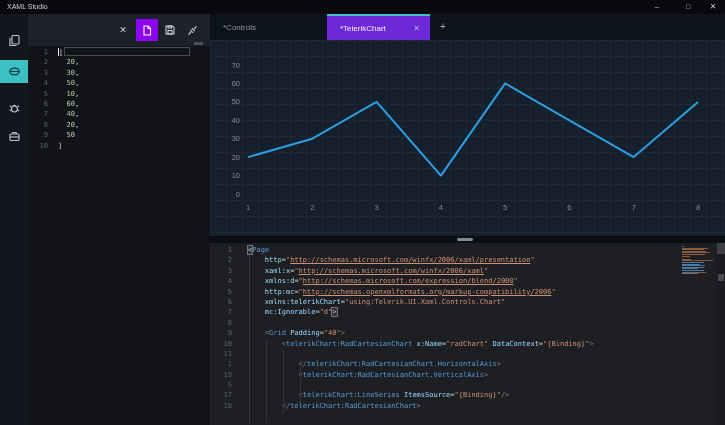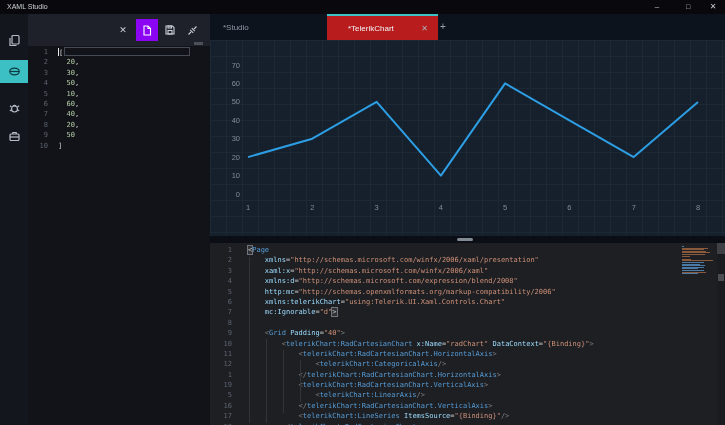--- a/index.html
+++ b/index.html
@@ -26,30 +26,30 @@
   .hd-icon svg{stroke:#c9ced6;fill:none;stroke-width:1.1;}
   .hd-icon.purple{background:#8b05f2;}
   .hd-icon.purple svg{stroke:#ffffff;}
   
   .editor{position:absolute;font-family:"DejaVu Sans Mono","Liberation Mono",monospace;font-size:7px;}
   .line{display:flex;height:10.4px;line-height:10.4px;white-space:pre;}
   .ln{flex:none;text-align:right;color:#5c6470;}
   .lc{white-space:pre;}
   .tk-p{color:#808080}.tk-t{color:#569cd6}.tk-a{color:#9cdcfe}
   .tk-o{color:#c8c8c8}.tk-s{color:#ce9178}
-  .tk-u{color:#ce9178;}
+  .tk-u{color:#ce9178;text-decoration:underline}
   .tk-n{color:#b5cea8}.tk-b{color:#d4d4d4}.tk-w{color:#d4d4d4}
   .tk-pb{color:#c8c8c8;outline:1px solid #70757d;background:rgba(110,115,125,.22);}
   .cursor{display:inline-block;width:1px;height:8px;background:#e8e8e8;vertical-align:-1px;}
   .match-region{display:inline-block;width:124px;height:7px;border:1px solid #454b54;vertical-align:-1px;margin-left:1px;}
   
   .main{position:absolute;left:210px;top:14px;width:515px;height:411px;}
   .tabbar{position:absolute;left:0;top:0;width:515px;height:26px;background:#0d131c;}
   .tab{position:absolute;top:0;height:26px;font-size:8px;color:#8e99a6;display:flex;align-items:center;}
-  .tab.active{background:#b91c1c;color:#f0f4f8;border-top:2px solid #3ec1c5;height:24px;padding-left:8px;}
+  .tab.active{background:#6d28d9;color:#f0f4f8;border-top:2px solid #3ec1c5;height:24px;}
   .tab .tab-label{padding-left:13px;}
   .tab .tab-close{margin-left:auto;padding-right:10px;color:#aab3bd;font-size:8px;}
   .newtab{position:absolute;top:0;height:26px;width:18px;text-align:center;line-height:26px;color:#9aa3ad;font-size:10px;}
   
   .designer{position:absolute;left:0;top:26px;width:515px;height:196px;background:#15202c;
     background-image:linear-gradient(#1c2834 1px,transparent 1px),linear-gradient(90deg,#1c2834 1px,transparent 1px);
     background-size:16px 16px;}
   
   .splitter{position:absolute;left:0;top:222px;width:515px;height:7px;background:#0b0f15;}
   .grip{position:absolute;left:247px;top:2px;width:16px;height:3px;border-radius:1.5px;background:#828a93;}
@@ -146,21 +146,21 @@
         <div class="line"><span class="ln" style="width: 20px;">9</span><span class="lc" style="margin-left: 10px;"><span class="tk-w">  </span><span class="tk-n">50</span></span></div>
         <div class="line"><span class="ln" style="width: 20px;">10</span><span class="lc" style="margin-left: 10px;"><span class="tk-b">]</span></span></div>
       </div>
     <div class="ds-sb"></div>
   </div>
 
   <div class="main">
 
     <div class="tabbar">
       <div class="tab" style="left:0;width:117px;">
-        <span class="tab-label">*Studio</span>
+        <span class="tab-label">*Controls</span>
       </div>
       <div class="tab active" style="left:117px;width:103px;">
         <span class="tab-label">*TelerikChart</span>
         <span class="tab-close">✕</span>
       </div>
       <div class="newtab" style="left:224px;">+</div>
     </div>
 
     <div class="designer">
       <svg id="chart-svg" width="515" height="196" viewBox="0 0 515 196">
@@ -184,35 +184,33 @@
         </svg>
     </div>
 
     <div class="splitter">
       <div class="grip"></div>
     </div>
 
     <div class="code-wrap">
       <div class="editor" id="code-editor" style="left:0;top:2px;width:500px;height:180px;overflow:hidden;">
           <div class="line"><span class="ln" style="width: 22px;">1</span><span class="lc" style="margin-left: 16px;"><span class="tk-pb">&lt;</span><span class="tk-t">Page</span></span></div>
-          <div class="line"><span class="ln" style="width: 22px;">2</span><span class="lc" style="margin-left: 16px;"><span class="tk-w">    </span><span class="tk-a">xmlns</span><span class="tk-o">=</span><span class="tk-s">"</span><span class="tk-u">http://schemas.microsoft.com/winfx/2006/xaml/presentation</span><span class="tk-s">"</span></span></div>
+          <div class="line"><span class="ln" style="width: 22px;">2</span><span class="lc" style="margin-left: 16px;"><span class="tk-w">    </span><span class="tk-a">http</span><span class="tk-o">=</span><span class="tk-s">"</span><span class="tk-u">http://schemas.microsoft.com/winfx/2006/xaml/presentation</span><span class="tk-s">"</span></span></div>
           <div class="line"><span class="ln" style="width: 22px;">3</span><span class="lc" style="margin-left: 16px;"><span class="tk-w">    </span><span class="tk-a">xaml:x</span><span class="tk-o">=</span><span class="tk-s">"</span><span class="tk-u">http://schemas.microsoft.com/winfx/2006/xaml</span><span class="tk-s">"</span></span></div>
           <div class="line"><span class="ln" style="width: 22px;">4</span><span class="lc" style="margin-left: 16px;"><span class="tk-w">    </span><span class="tk-a">xmlns:d</span><span class="tk-o">=</span><span class="tk-s">"</span><span class="tk-u">http://schemas.microsoft.com/expression/blend/2008</span><span class="tk-s">"</span></span></div>
           <div class="line"><span class="ln" style="width: 22px;">5</span><span class="lc" style="margin-left: 16px;"><span class="tk-w">    </span><span class="tk-a">http:mc</span><span class="tk-o">=</span><span class="tk-s">"</span><span class="tk-u">http://schemas.openxmlformats.org/markup-compatibility/2006</span><span class="tk-s">"</span></span></div>
           <div class="line"><span class="ln" style="width: 22px;">6</span><span class="lc" style="margin-left: 16px;"><span class="tk-w">    </span><span class="tk-a">xmlns:telerikChart</span><span class="tk-o">=</span><span class="tk-s">"using:Telerik.UI.Xaml.Controls.Chart"</span></span></div>
           <div class="line"><span class="ln" style="width: 22px;">7</span><span class="lc" style="margin-left: 16px;"><span class="tk-w">    </span><span class="tk-a">mc:Ignorable</span><span class="tk-o">=</span><span class="tk-s">"d"</span><span class="tk-pb">&gt;</span></span></div>
           <div class="line"><span class="ln" style="width: 22px;">8</span><span class="lc" style="margin-left: 16px;"></span></div>
           <div class="line"><span class="ln" style="width: 22px;">9</span><span class="lc" style="margin-left: 16px;"><span class="tk-w">    </span><span class="tk-p">&lt;</span><span class="tk-t">Grid</span><span class="tk-w"> </span><span class="tk-a">Padding</span><span class="tk-o">=</span><span class="tk-s">"40"</span><span class="tk-p">&gt;</span></span></div>
           <div class="line"><span class="ln" style="width: 22px;">10</span><span class="lc" style="margin-left: 16px;"><span class="tk-w">        </span><span class="tk-p">&lt;</span><span class="tk-t">telerikChart:RadCartesianChart</span><span class="tk-w"> </span><span class="tk-a">x:Name</span><span class="tk-o">=</span><span class="tk-s">"radChart"</span><span class="tk-w"> </span><span class="tk-a">DataContext</span><span class="tk-o">=</span><span class="tk-s">"{Binding}"</span><span class="tk-p">&gt;</span></span></div>
-          <div class="line"><span class="ln" style="width: 22px;">11</span><span class="lc" style="margin-left: 16px;"><span class="tk-w">            </span><span class="tk-p">&lt;</span><span class="tk-t">telerikChart:RadCartesianChart.HorizontalAxis</span><span class="tk-p">&gt;</span></span></div>
-          <div class="line"><span class="ln" style="width: 22px;">12</span><span class="lc" style="margin-left: 16px;"><span class="tk-w">                </span><span class="tk-p">&lt;</span><span class="tk-t">telerikChart:CategoricalAxis</span><span class="tk-p">/&gt;</span></span></div>
+          <div class="line"><span class="ln" style="width: 22px;">11</span></div>
           <div class="line"><span class="ln" style="width: 22px;">1</span><span class="lc" style="margin-left: 16px;"><span class="tk-w">            </span><span class="tk-p">&lt;/</span><span class="tk-t">telerikChart:RadCartesianChart.HorizontalAxis</span><span class="tk-p">&gt;</span></span></div>
           <div class="line"><span class="ln" style="width: 22px;">19</span><span class="lc" style="margin-left: 16px;"><span class="tk-w">            </span><span class="tk-p">&lt;</span><span class="tk-t">telerikChart:RadCartesianChart.VerticalAxis</span><span class="tk-p">&gt;</span></span></div>
-          <div class="line"><span class="ln" style="width: 22px;">5</span><span class="lc" style="margin-left: 16px;"><span class="tk-w">                </span><span class="tk-p">&lt;</span><span class="tk-t">telerikChart:LinearAxis</span><span class="tk-p">/&gt;</span></span></div>
-          <div class="line"><span class="ln" style="width: 22px;">16</span><span class="lc" style="margin-left: 16px;"><span class="tk-w">            </span><span class="tk-p">&lt;/</span><span class="tk-t">telerikChart:RadCartesianChart.VerticalAxis</span><span class="tk-p">&gt;</span></span></div>
+          <div class="line"><span class="ln" style="width: 22px;">5</span></div>
           <div class="line"><span class="ln" style="width: 22px;">17</span><span class="lc" style="margin-left: 16px;"><span class="tk-w">            </span><span class="tk-p">&lt;</span><span class="tk-t">telerikChart:LineSeries</span><span class="tk-w"> </span><span class="tk-a">ItemsSource</span><span class="tk-o">=</span><span class="tk-s">"{Binding}"</span><span class="tk-p">/&gt;</span></span></div>
           <div class="line"><span class="ln" style="width: 22px;">18</span><span class="lc" style="margin-left: 16px;"><span class="tk-w">        </span><span class="tk-p">&lt;/</span><span class="tk-t">telerikChart:RadCartesianChart</span><span class="tk-p">&gt;</span></span></div>
         </div>
       <div class="indent-guide" style="left:39px;top:14px;height:166px;"></div>
       <div class="indent-guide" style="left:56px;top:96px;height:84px;"></div>
       <div class="indent-guide" style="left:73px;top:107px;height:63px;"></div>
       <div class="indent-guide" style="left:90px;top:117px;height:42px;"></div>
       <div class="minimap" id="minimap">
           <div style="height: 1px; width: 1.9px; background: rgb(74, 122, 165);"></div>
           <div style="height: 1px; width: 26.22px; background: rgb(138, 90, 60);"></div>

